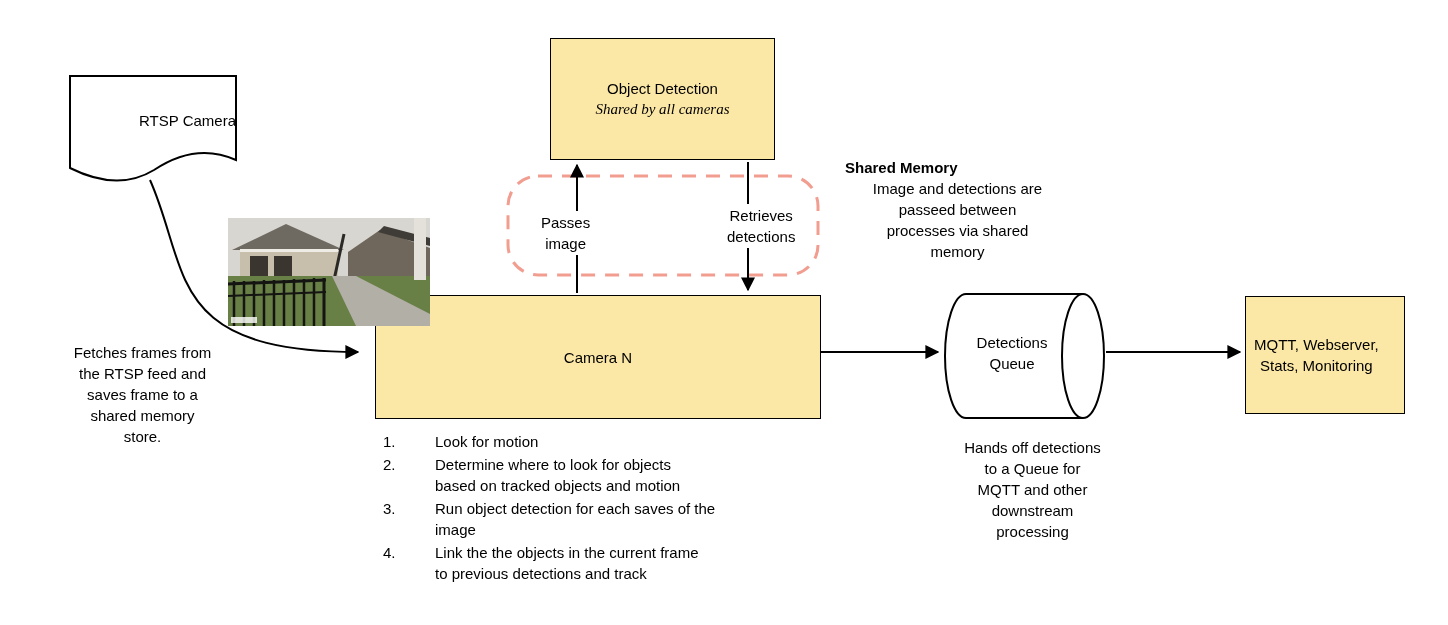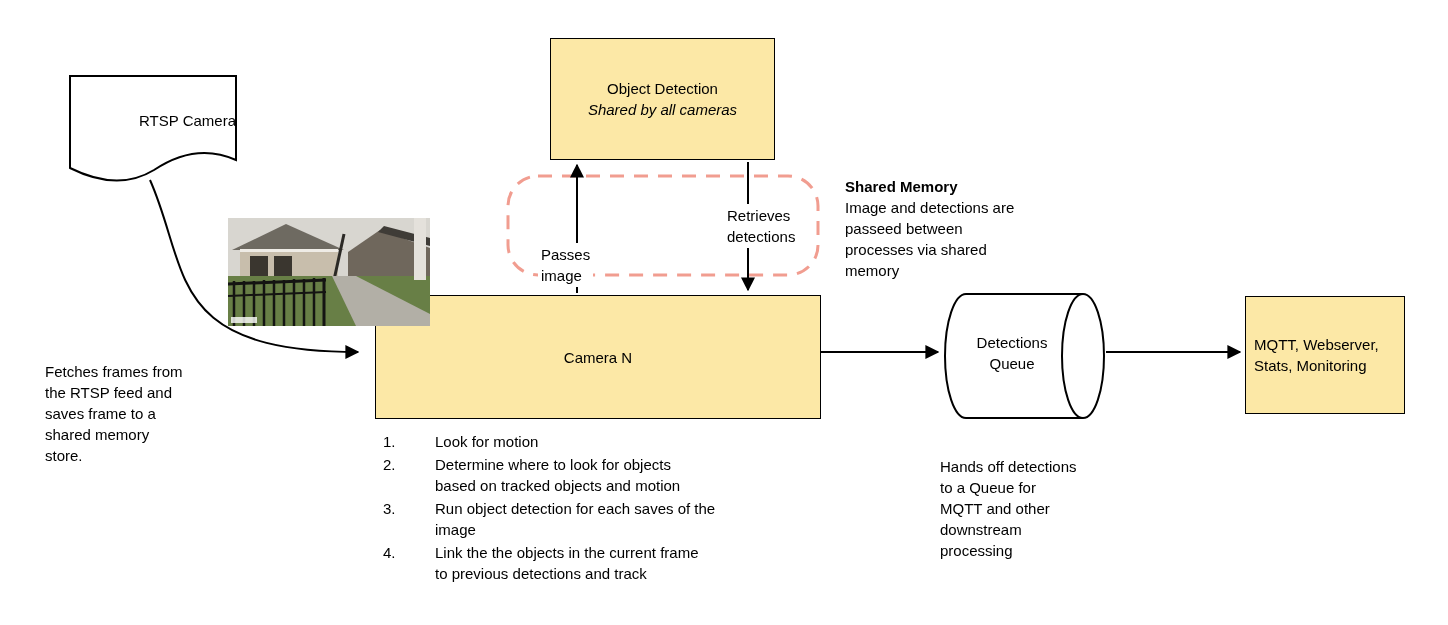--- a/index.html
+++ b/index.html
@@ -14,28 +14,28 @@
   .shape { fill:#ffffff; stroke:var(--node-stroke,#000); stroke-width:2; }
   .edge  { fill:none; stroke:var(--arrow,#000); stroke-width:2; }
   .dashed-region { fill:none; stroke:var(--dashed-border,#f19d90); stroke-width:3; stroke-dasharray:14 10; }
   #ah path { fill:var(--arrow,#000); }
   .node {
     border:1.5px solid var(--node-stroke,#000);
     background:var(--node-fill,#fce8a6);
     display:flex; flex-direction:column; align-items:center; justify-content:center;
     text-align:center; line-height:21px;
   }
-  .prewrap { white-space:pre-line; }
+  .prewrap { white-space:pre-line;text-align:center; }
   .edge-label { background:#ffffff; padding:1px 3px; line-height:21px; }
-  .note { line-height:21px;margin-top:19px; }
+  .note { line-height:21px; }
   .note-title { font-weight:bold; }
   .step-row { display:flex; line-height:21.5px; margin-bottom:1px; }
   .step-num { flex:0 0 52px; width:52px; }
   .step-text { white-space:pre-line; }
-  .italic { font-style:italic; }
+  .italic { font-style:italic;font-family:Liberation Serif, serif; }
 </style>
 </head>
 <body>
 
 <div class="canvas">
 
   <svg class="overlay" width="1448" height="625" viewBox="0 0 1448 625">
     <defs>
       <marker id="ah" viewBox="0 0 10 10" refX="9" refY="5" markerWidth="7" markerHeight="7" orient="auto-start-reverse">
         <path d="M0,0 L10,5 L0,10 Z"></path>
@@ -102,21 +102,21 @@
       <line x1="46" y1="62" x2="46" y2="108" stroke-width="2.5"></line>
       <line x1="56" y1="62" x2="56" y2="108" stroke-width="2.5"></line>
       <line x1="66" y1="61" x2="66" y2="108" stroke-width="2.5"></line>
       <line x1="76" y1="61" x2="76" y2="108" stroke-width="2.5"></line>
       <line x1="86" y1="60" x2="86" y2="108" stroke-width="2.5"></line>
       <line x1="96" y1="60" x2="96" y2="108" stroke-width="3"></line>
     </g>
     <rect x="3" y="99" width="26" height="6" fill="#ffffff" opacity="0.8"></rect>
   </svg>
 
-  <div class="abs edge-label prewrap" style="left:538px; top:211px;margin-top:32px;">Passes
+  <div class="abs edge-label prewrap" style="left:538px; top:211px;">Passes
 image</div>
   <div class="abs edge-label prewrap" style="left:724px; top:204px;">Retrieves
 detections</div>
 
   <div class="abs note prewrap" style="left:45px; top:342px; width:195px;">Fetches frames from
 the RTSP feed and
 saves frame to a
 shared memory
 store.</div>
 

